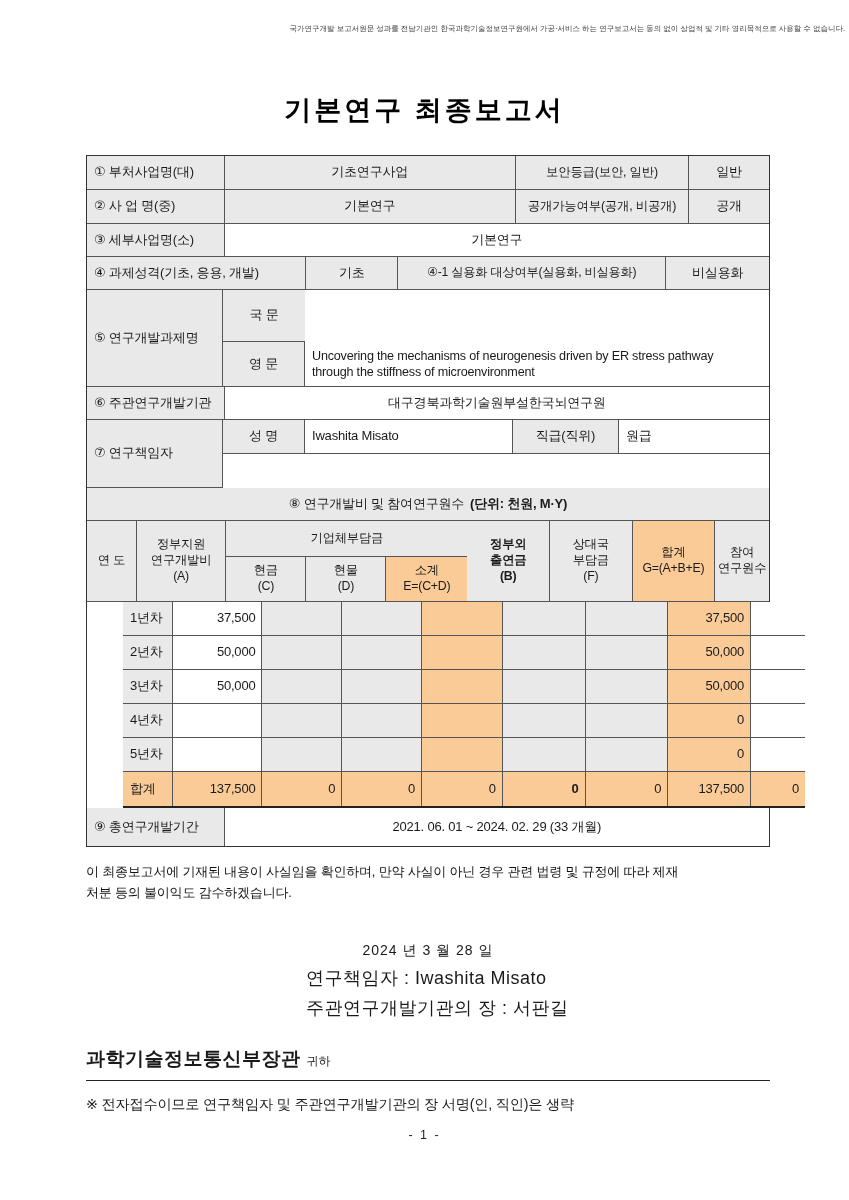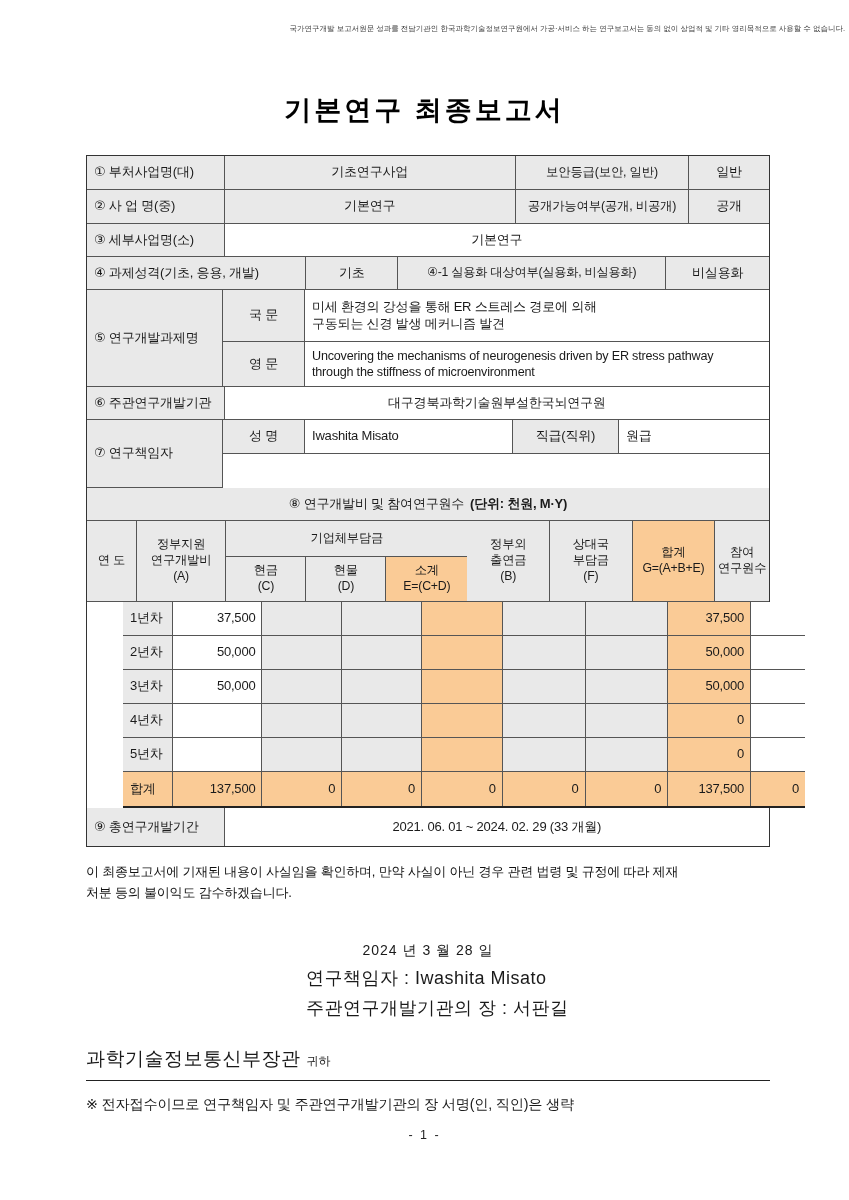--- a/index.html
+++ b/index.html
@@ -42,36 +42,36 @@
   .pre { white-space:pre-line; text-align:center; }
   .prelx { white-space:pre-line; text-align:left; }
   
   .w-label { width:138px; }
   .h34 { height:34px; } .h33 { height:33px; }
   
   .subcol { display:flex; flex-direction:column; flex:1; }
   .subrow { display:flex; width:100%; }
   
   .c-year{width:50px;} .c-a{width:90px;} .c-c{width:80px;} .c-d{width:80px;}
-  .c-e{width:81px;} .c-b{width:83px;} .c-f{width:83px;} .c-g{width:83px;} .c-n{width:54px; border-right:none;}
+  .c-e{width:81px;} .c-b{width:83px;font-weight:bold;} .c-f{width:83px;} .c-g{width:83px;} .c-n{width:54px; border-right:none;}
   .fhead .cell { font-size:12.3px; }
   .frow { display:flex; width:100%; height:34px;margin-left:36px; }
   .frow .cell { height:100%; }
   .row-total { height:36px; border-bottom:2px solid #222; }
   .row-total .cell { background:#facb96 !important; border-bottom:none; }
   .sec8bar { height:33px; font-size:13.5px; }
   .sec8bar b { margin-left:6px; }
   .statement {
     margin-top:15px; font-size:13px; line-height:1.6; color:#111;
     white-space:pre-line; letter-spacing:-0.2px;
   }
   .sigdate { margin-top:38px; text-align:center; font-size:14px; letter-spacing:1px; }
   .sigline { margin-top:6px; padding-left:220px; font-size:18px; letter-spacing:0.5px; }
   .addressee { margin-top:26px; border-bottom:1.5px solid #222; padding-bottom:8px; }
-  .addressee .big { font-size:19px; font-weight:normal; letter-spacing:0.5px; }
+  .addressee .big { font-size:19px; font-weight:bold; letter-spacing:0.5px; }
   .addressee .small { font-size:12px; margin-left:6px; }
   .note { margin-top:14px; font-size:14.2px; letter-spacing:-0.2px; }
   .pageno { position:absolute; bottom:58px; left:0; width:849px; text-align:center; font-size:12.5px; color:#222; letter-spacing:2px; }
 </style>
 </head>
 <body>
 
 <div class="page">
 
   <div class="disclaimer">국가연구개발 보고서원문 성과를 전담기관인 한국과학기술정보연구원에서 가공·서비스 하는 연구보고서는 동의 없이 상업적 및 기타 영리목적으로 사용할 수 없습니다.</div>
@@ -105,22 +105,20 @@
         <div class="cell gray" style="width:92px">기초</div>
         <div class="cell gray" style="width:269px;font-size:12.2px">④-1 실용화 대상여부(실용화, 비실용화)</div>
         <div class="cell gray" style="width:103px">비실용화</div>
       </div>
 
       <div class="trow" style="height:97px">
         <div class="cell gray lab w-label" style="height:97px">⑤ 연구개발과제명</div>
         <div class="subcol">
           <div class="subrow" style="height:52px">
             <div class="cell gray" style="width:82px;height:52px">국 문</div>
-            <div class="cell white left prelx" style="width:464px;height:52px">미세 환경의 강성을 통해 ER 스트레스 경로에 의해
-구동되는 신경 발생 메커니즘 발견</div>
           </div>
           <div class="subrow" style="height:45px">
             <div class="cell gray" style="width:82px;height:45px">영 문</div>
             <div class="cell white left prelx" style="width:464px;height:45px;font-size:12.6px">Uncovering the mechanisms of neurogenesis driven by ER stress pathway
 through the stiffness of microenvironment</div>
           </div>
         </div>
       </div>
 
       <div class="trow h33">

